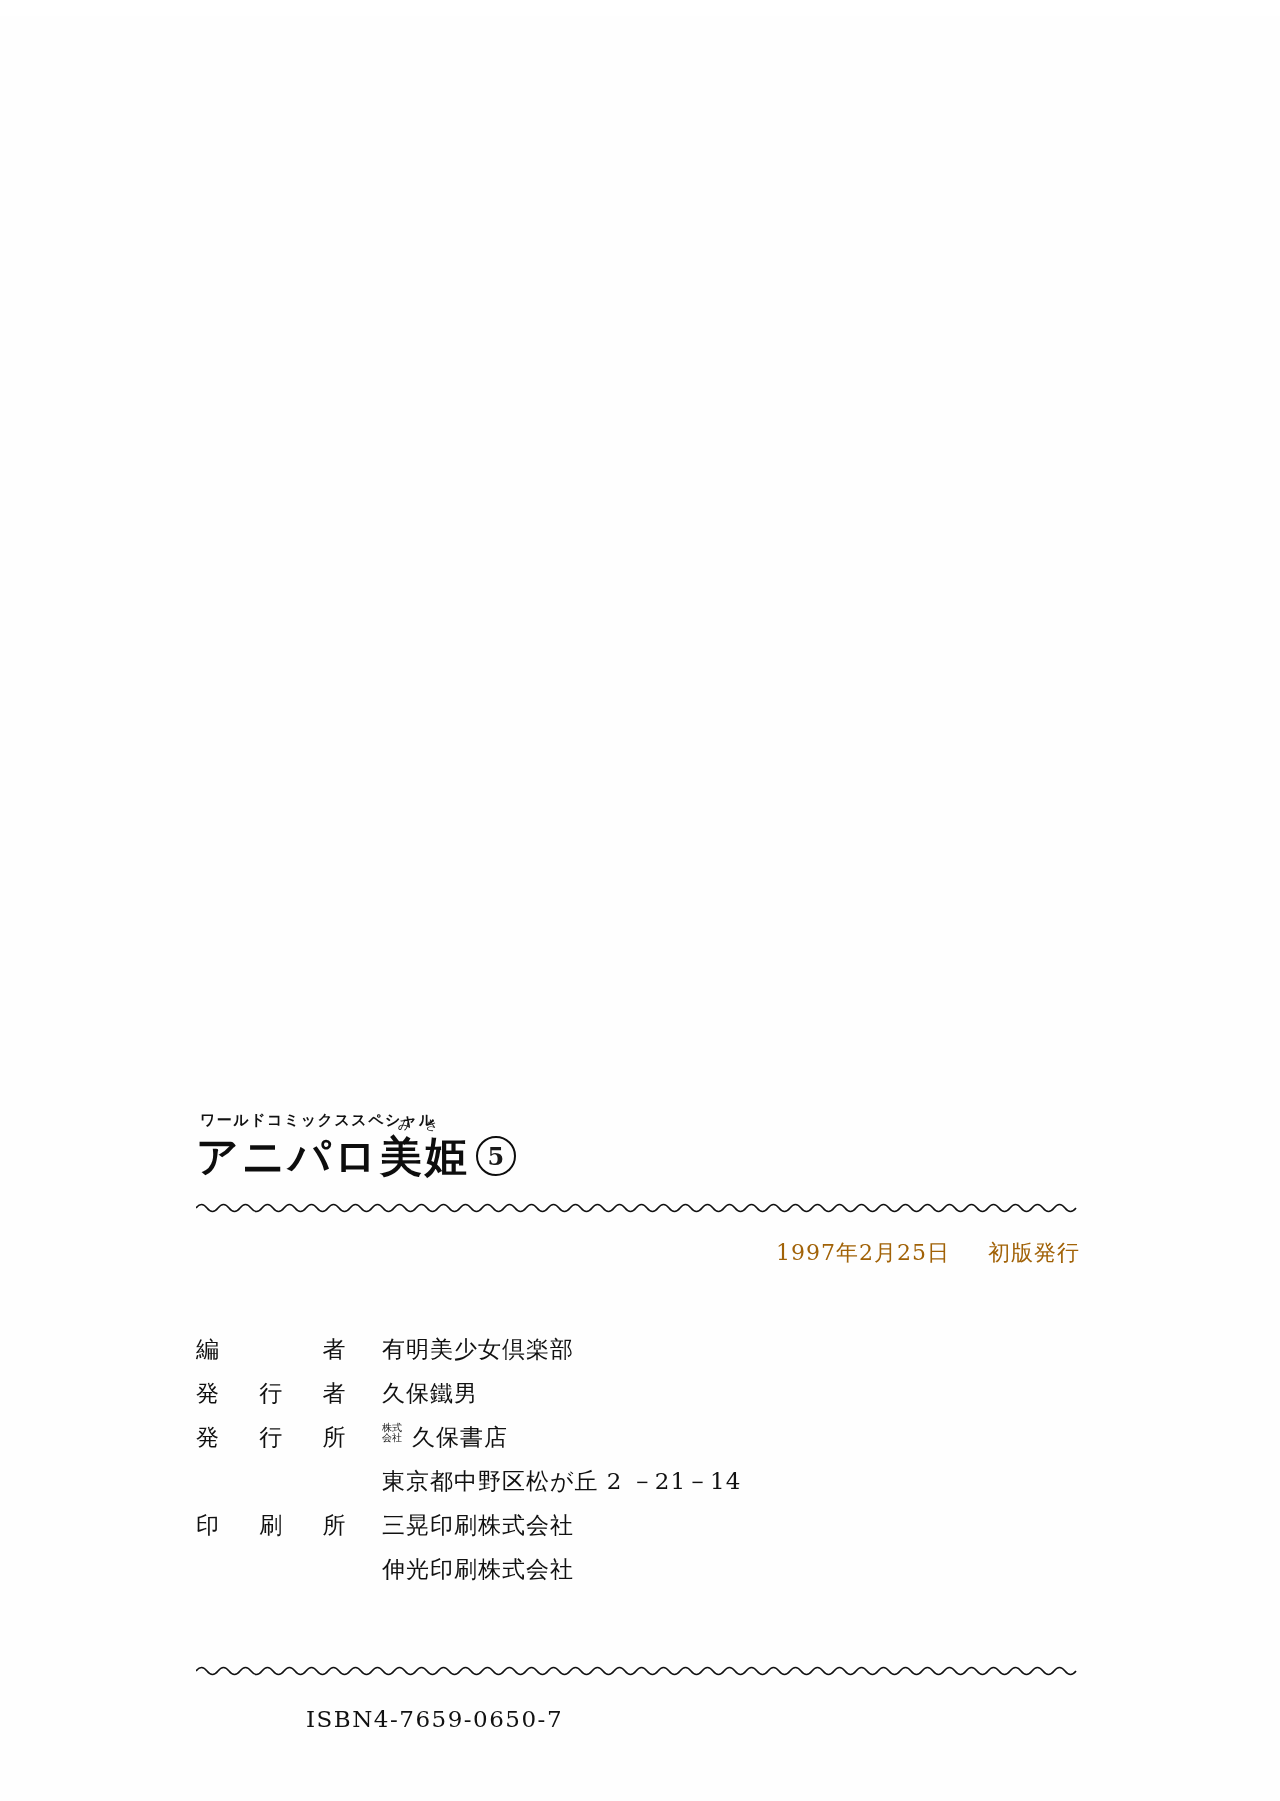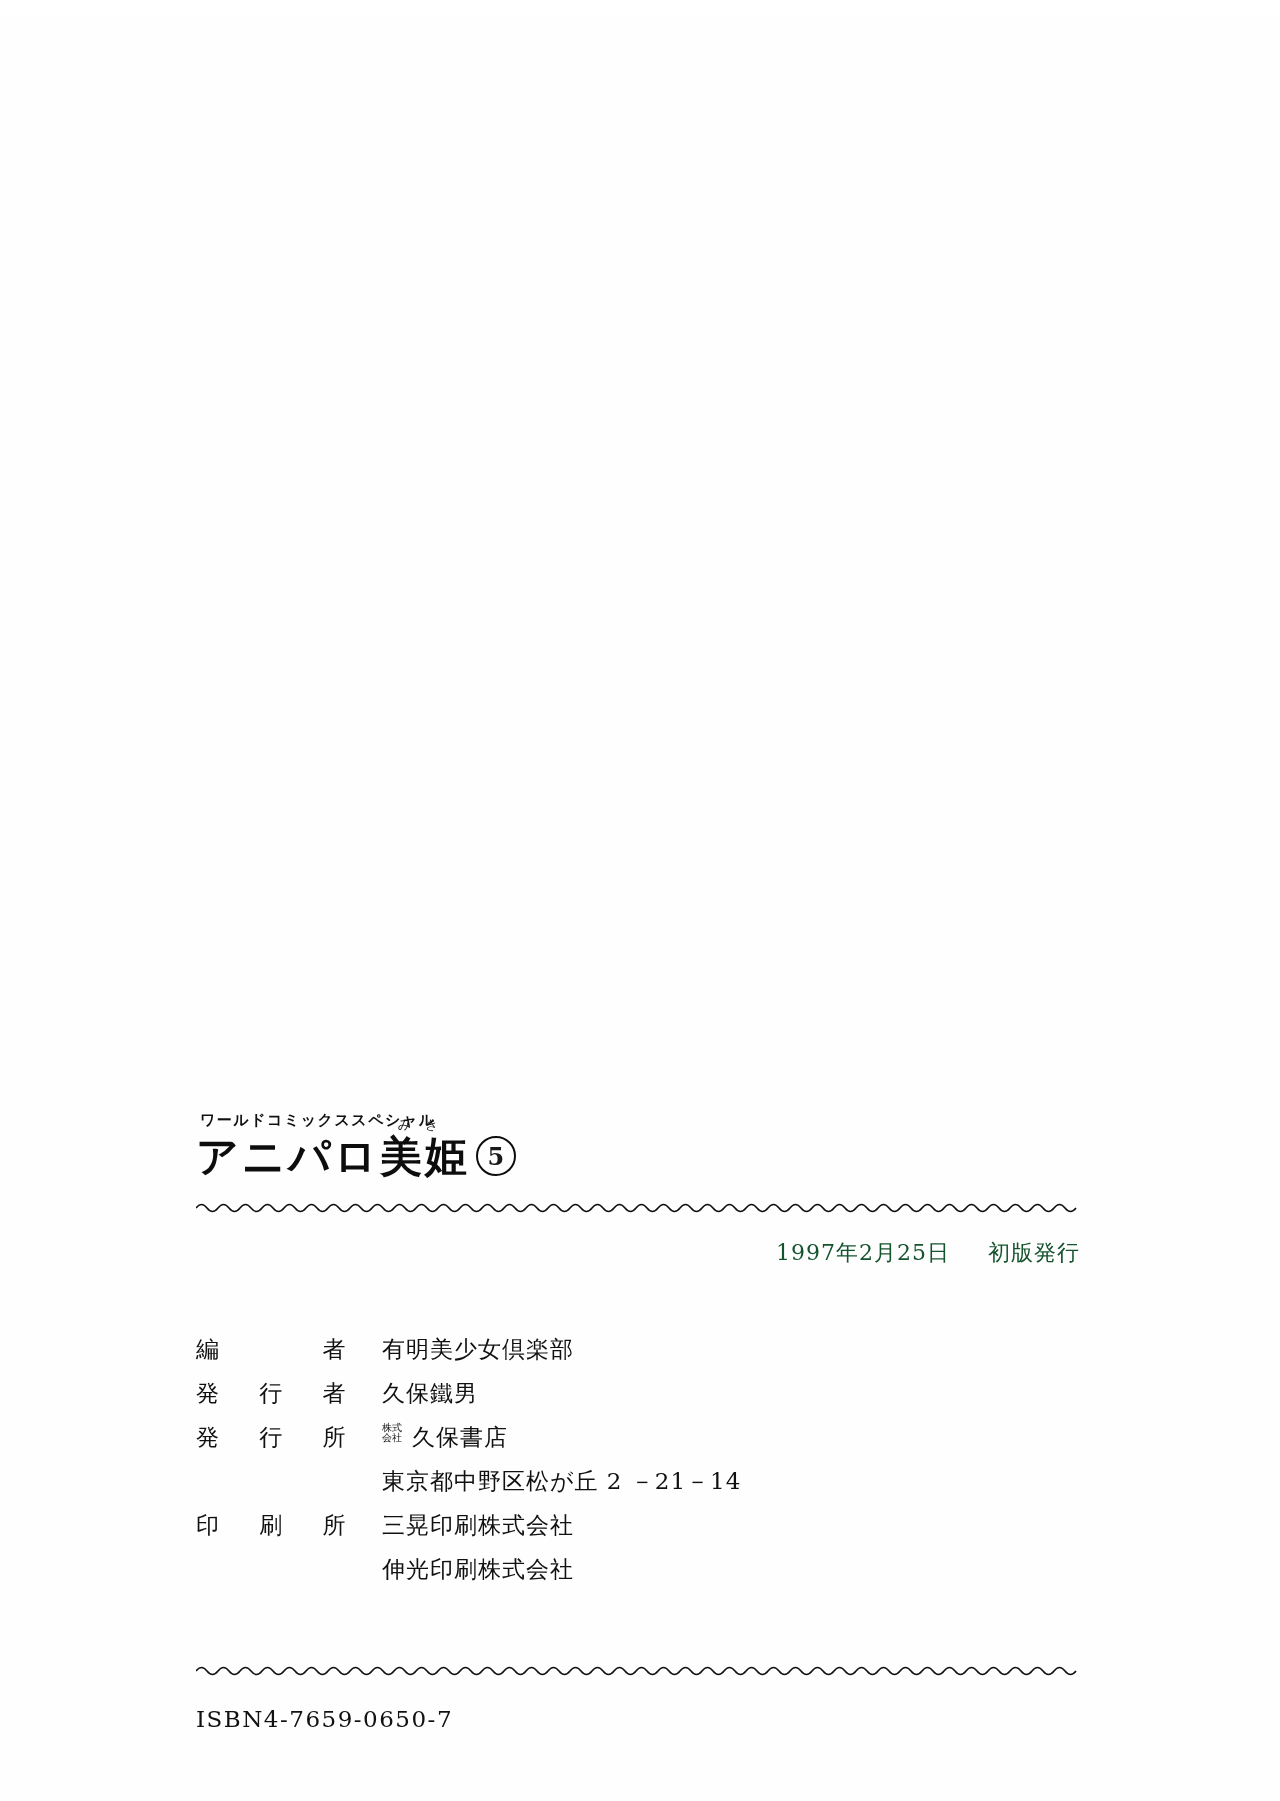--- a/index.html
+++ b/index.html
@@ -101,21 +101,21 @@
 
   .date-line {
     position: absolute;
     left: 196px;
     top: 1222px;
     width: 884px;
     text-align: right;
     font-family: "DejaVu Serif", serif;
     font-size: 22px;
     letter-spacing: 1px;
-    color: #14532d;
+    color: #a16207;
   }
   .date-line .gap { display: inline-block; width: 38px; }
 
   table.imprint {
     position: absolute;
     left: 196px;
     top: 1318px;
     border-collapse: collapse;
     font-family: "DejaVu Serif", serif;
     font-size: 23px;
@@ -154,20 +154,21 @@
     top: 1690px;
     width: 884px;
     font-family: "DejaVu Serif", serif;
     font-size: 23px;
     color: #111;
     display: flex;
     justify-content: flex-start;
     letter-spacing: 1px;
   }
   .footer-row .isbn {
+    margin-left: 110px;
     letter-spacing: 1.5px;
   }
 </style>
 </head>
 <body>
 
 <div class="page">
 
   <div class="colophon">
     <div class="series-label">ワールドコミックススペシャル</div>

